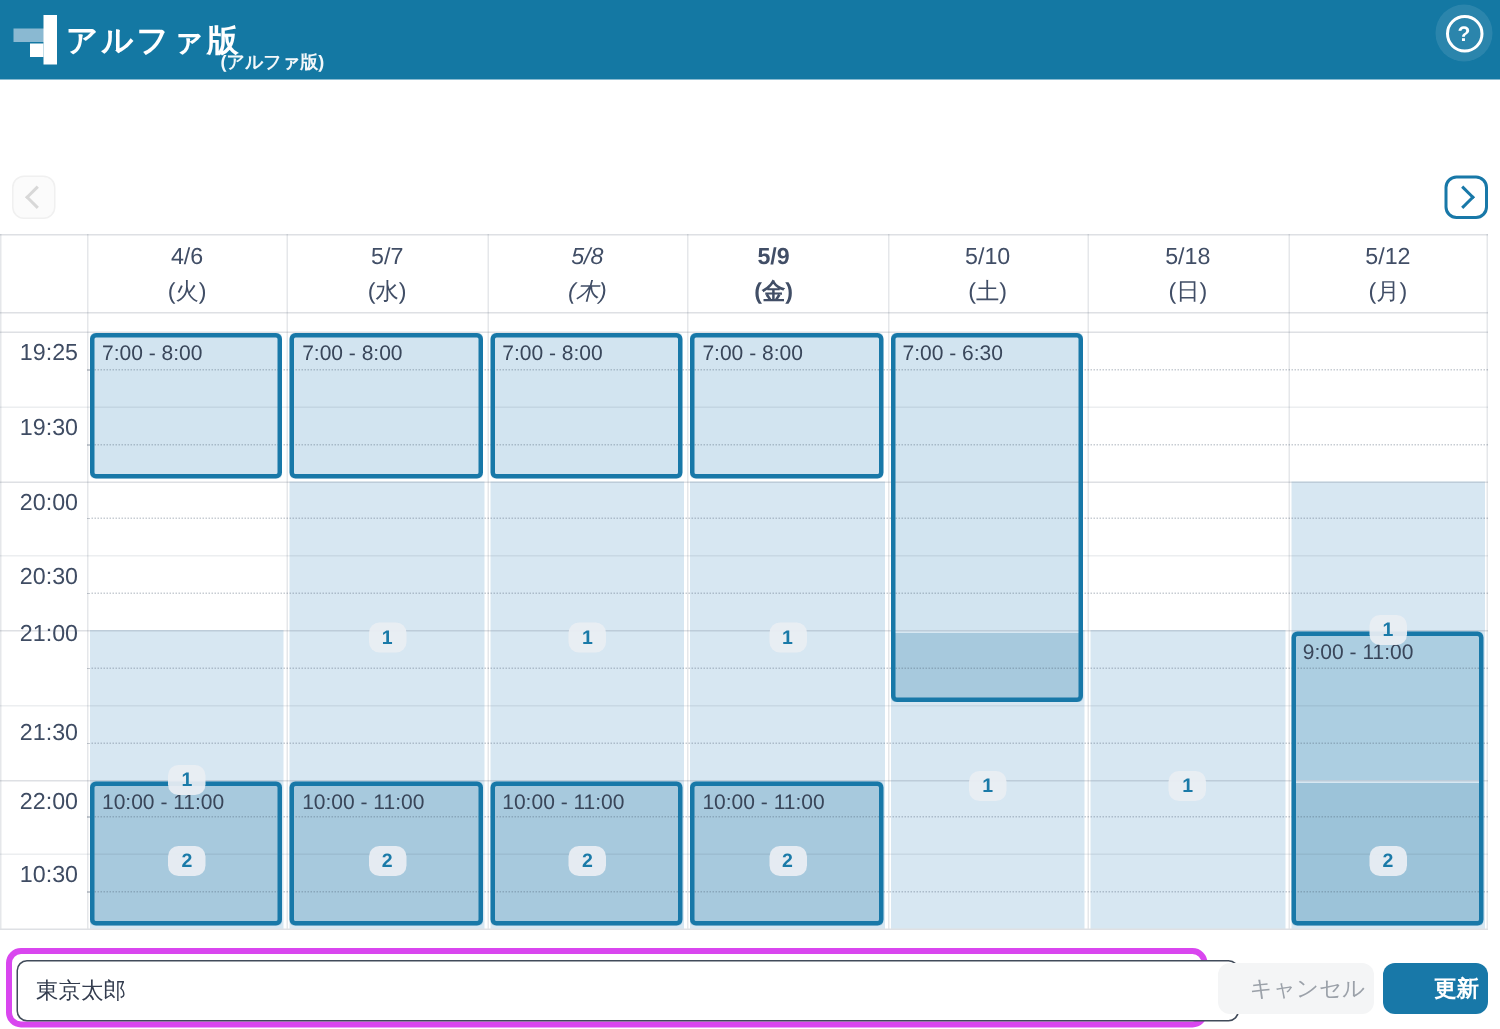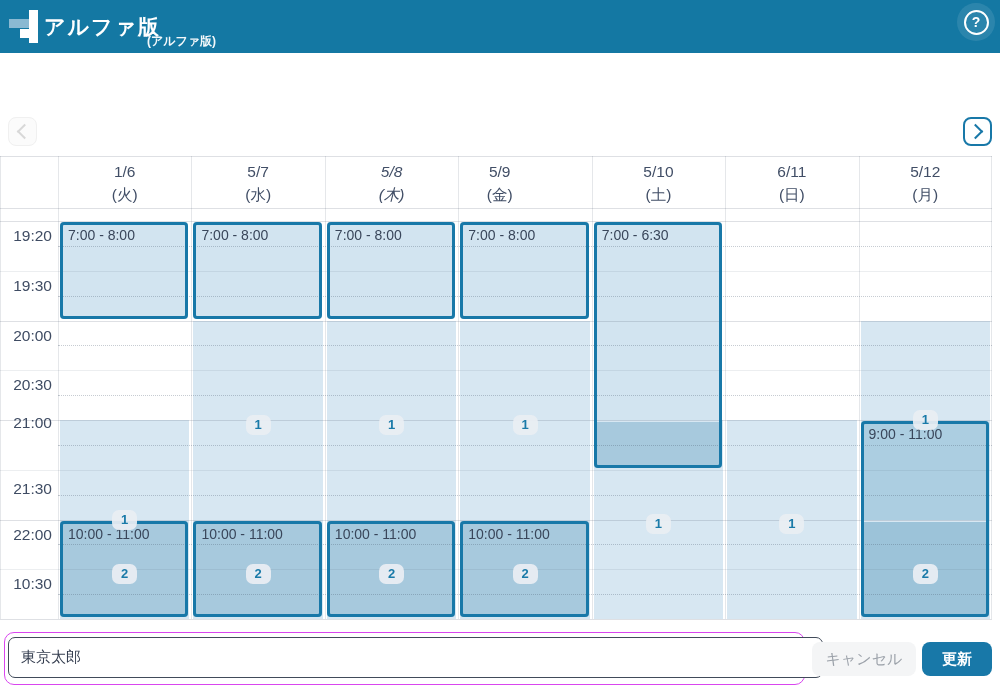--- a/index.html
+++ b/index.html
@@ -38,27 +38,27 @@
   .day-h{position:absolute;top:0;height:52px;text-align:center;color:#414e66;font-size:15.5px;line-height:23px;padding-top:4px;box-sizing:border-box;}
   .time-l{position:absolute;left:0;width:52px;text-align:right;color:#3f4c63;font-size:15.5px;}
   .shade{position:absolute;background:var(--shade);}
   .blk-fill{position:absolute;}
   .blk-seg{position:absolute;left:0;width:100%;}
   .blk-border{position:absolute;border:3px solid var(--accent);border-radius:4px;box-sizing:border-box;}
   .blk-label{display:block;margin:2px 0 0 5px;font-size:14px;color:#39465a;white-space:nowrap;}
   .badge{position:absolute;width:25px;height:20px;border-radius:7px;background:rgba(233,238,243,.93);
          color:var(--badge-text);font-size:13px;font-weight:bold;text-align:center;line-height:20px;}
   
-  .input-ring{position:absolute;left:4px;top:632px;width:801px;height:53px;border:1px solid #d946ef;
+  .input-ring{position:absolute;left:4px;top:632px;width:801px;height:53px;border:4px solid #d946ef;
               border-radius:10px;box-sizing:border-box;}
   .name-input{position:absolute;left:3px;top:4px;width:789px;height:39px;border:1.5px solid #414b5a;
               border-radius:7px;font-size:15px;padding:0 12px;color:#333c4e;outline:none;
               font-family:"Liberation Sans","DejaVu Sans",sans-serif;}
   .btn{position:absolute;top:642px;height:34px;border:none;border-radius:8px;font-size:15px;cursor:pointer;
-       font-family:"Liberation Sans","DejaVu Sans",sans-serif;}
+       font-family:"Liberation Sans","DejaVu Sans",sans-serif;text-align:right;}
   .btn-cancel{left:812px;width:104px;background:#f4f5f6;color:#9ba1a9;}
   .btn-submit{left:922px;width:70px;background:var(--accent);color:#fff;font-weight:bold;}
 </style>
 </head>
 <body>
 
 <div id="app">
 
   <div class="topbar">
     <div class="logo">
@@ -142,28 +142,28 @@
       <div class="hline half" style="left: 0px; top: 313.75px; width: 992px;"></div>
       <div class="hline half" style="left: 0px; top: 413.25px; width: 992px;"></div>
       <div class="hline q" style="left: 58px; top: 89.875px; width: 934px;"></div>
       <div class="hline q" style="left: 58px; top: 139.625px; width: 934px;"></div>
       <div class="hline q" style="left: 58px; top: 189.375px; width: 934px;"></div>
       <div class="hline q" style="left: 58px; top: 239.125px; width: 934px;"></div>
       <div class="hline q" style="left: 58px; top: 288.875px; width: 934px;"></div>
       <div class="hline q" style="left: 58px; top: 338.625px; width: 934px;"></div>
       <div class="hline q" style="left: 58px; top: 388.375px; width: 934px;"></div>
       <div class="hline q" style="left: 58px; top: 438.125px; width: 934px;"></div>
-      <div class="day-h" style="left: 58px; width: 133.429px;"><span>1/6</span><br><span>(火)</span></div>
+      <div class="day-h" style="left: 58px; width: 133.429px;"><span>4/6</span><br><span>(火)</span></div>
       <div class="day-h" style="left: 191.429px; width: 133.429px;"><span>5/7</span><br><span>(水)</span></div>
       <div class="day-h" style="left: 324.857px; width: 133.429px; font-style: italic;"><span>5/8</span><br><span>(木)</span></div>
-      <div class="day-h" style="left: 433px; width: 133.429px;"><span>5/9</span><br><span>(金)</span></div>
+      <div class="day-h" style="left: 449px; width: 133.429px; font-weight: bold;"><span>5/9</span><br><span>(金)</span></div>
       <div class="day-h" style="left: 591.714px; width: 133.429px;"><span>5/10</span><br><span>(土)</span></div>
-      <div class="day-h" style="left: 725.143px; width: 133.429px;"><span>6/11</span><br><span>(日)</span></div>
+      <div class="day-h" style="left: 725.143px; width: 133.429px;"><span>5/18</span><br><span>(日)</span></div>
       <div class="day-h" style="left: 858.571px; width: 133.429px;"><span>5/12</span><br><span>(月)</span></div>
-      <div class="time-l" style="top: 71px;">19:20</div>
+      <div class="time-l" style="top: 71px;">19:25</div>
       <div class="time-l" style="top: 120.75px;">19:30</div>
       <div class="time-l" style="top: 170.5px;">20:00</div>
       <div class="time-l" style="top: 220.25px;">20:30</div>
       <div class="time-l" style="top: 258px;">21:00</div>
       <div class="time-l" style="top: 324px;">21:30</div>
       <div class="time-l" style="top: 369.5px;">22:00</div>
       <div class="time-l" style="top: 419.25px;">10:30</div>
       <div class="blk-border" style="left: 60px; top: 66px; width: 128.429px; height: 96.5px;">
         <span class="blk-label">7:00 - 8:00</span>
       </div>

